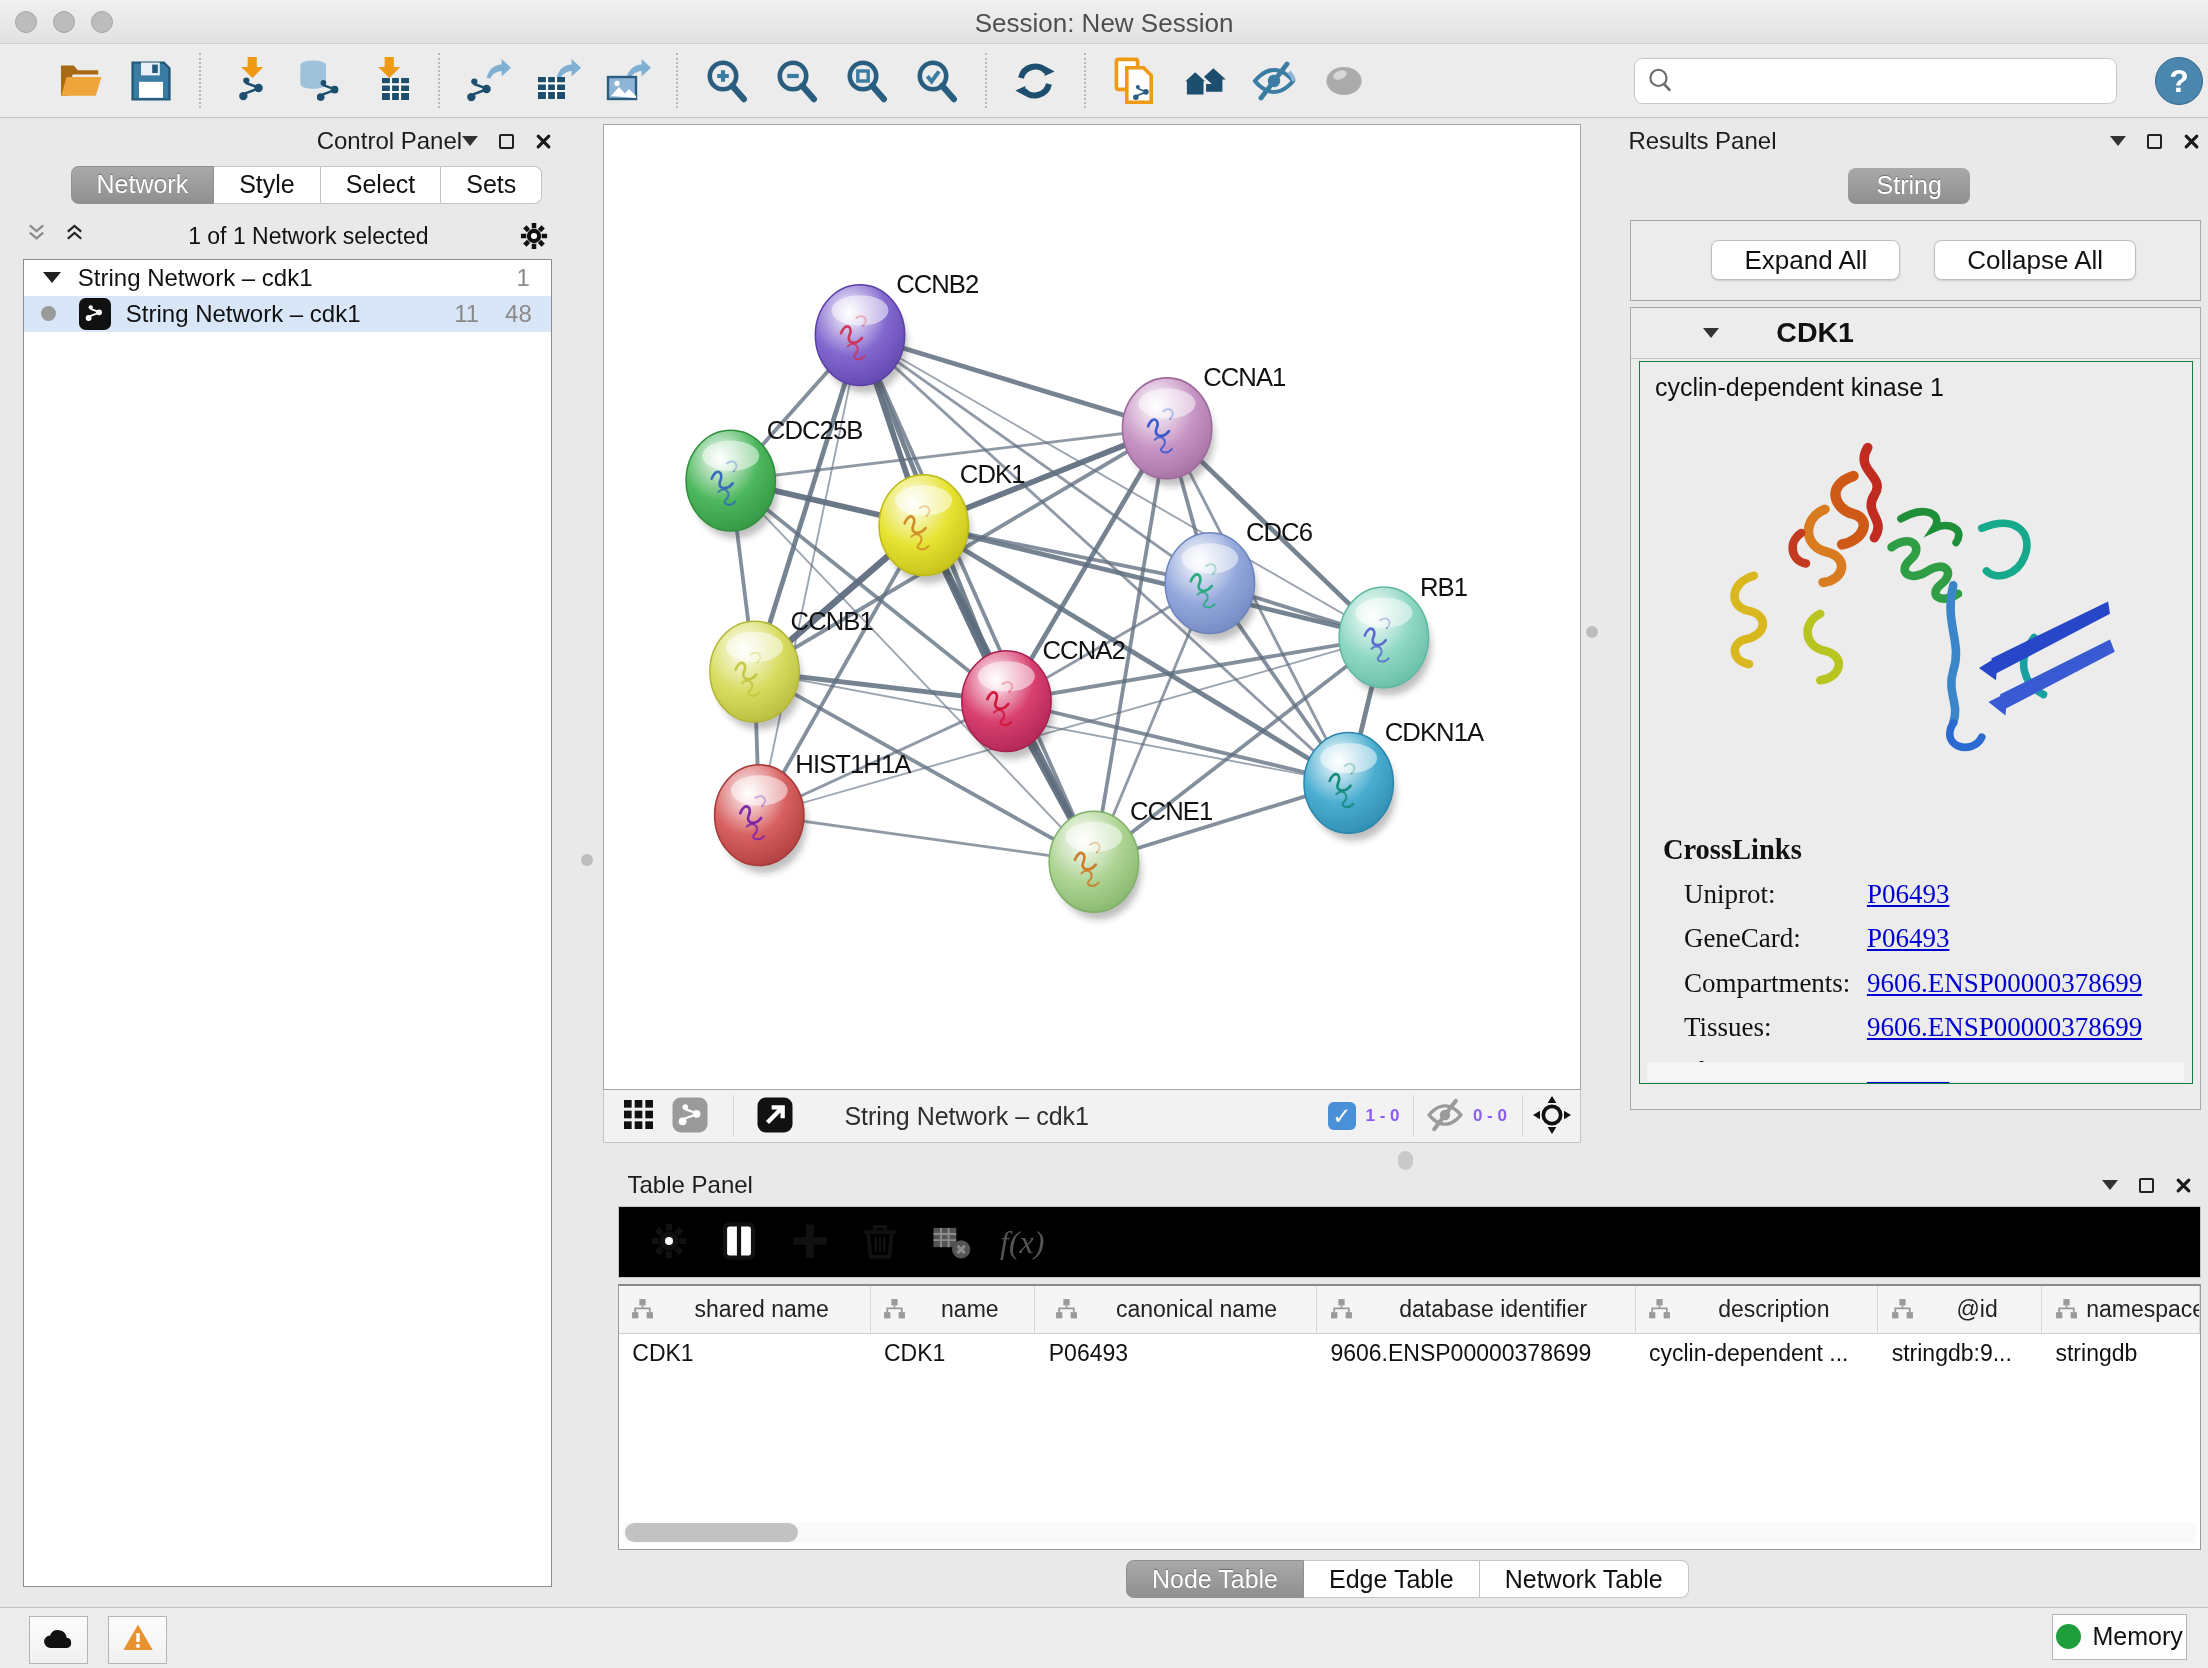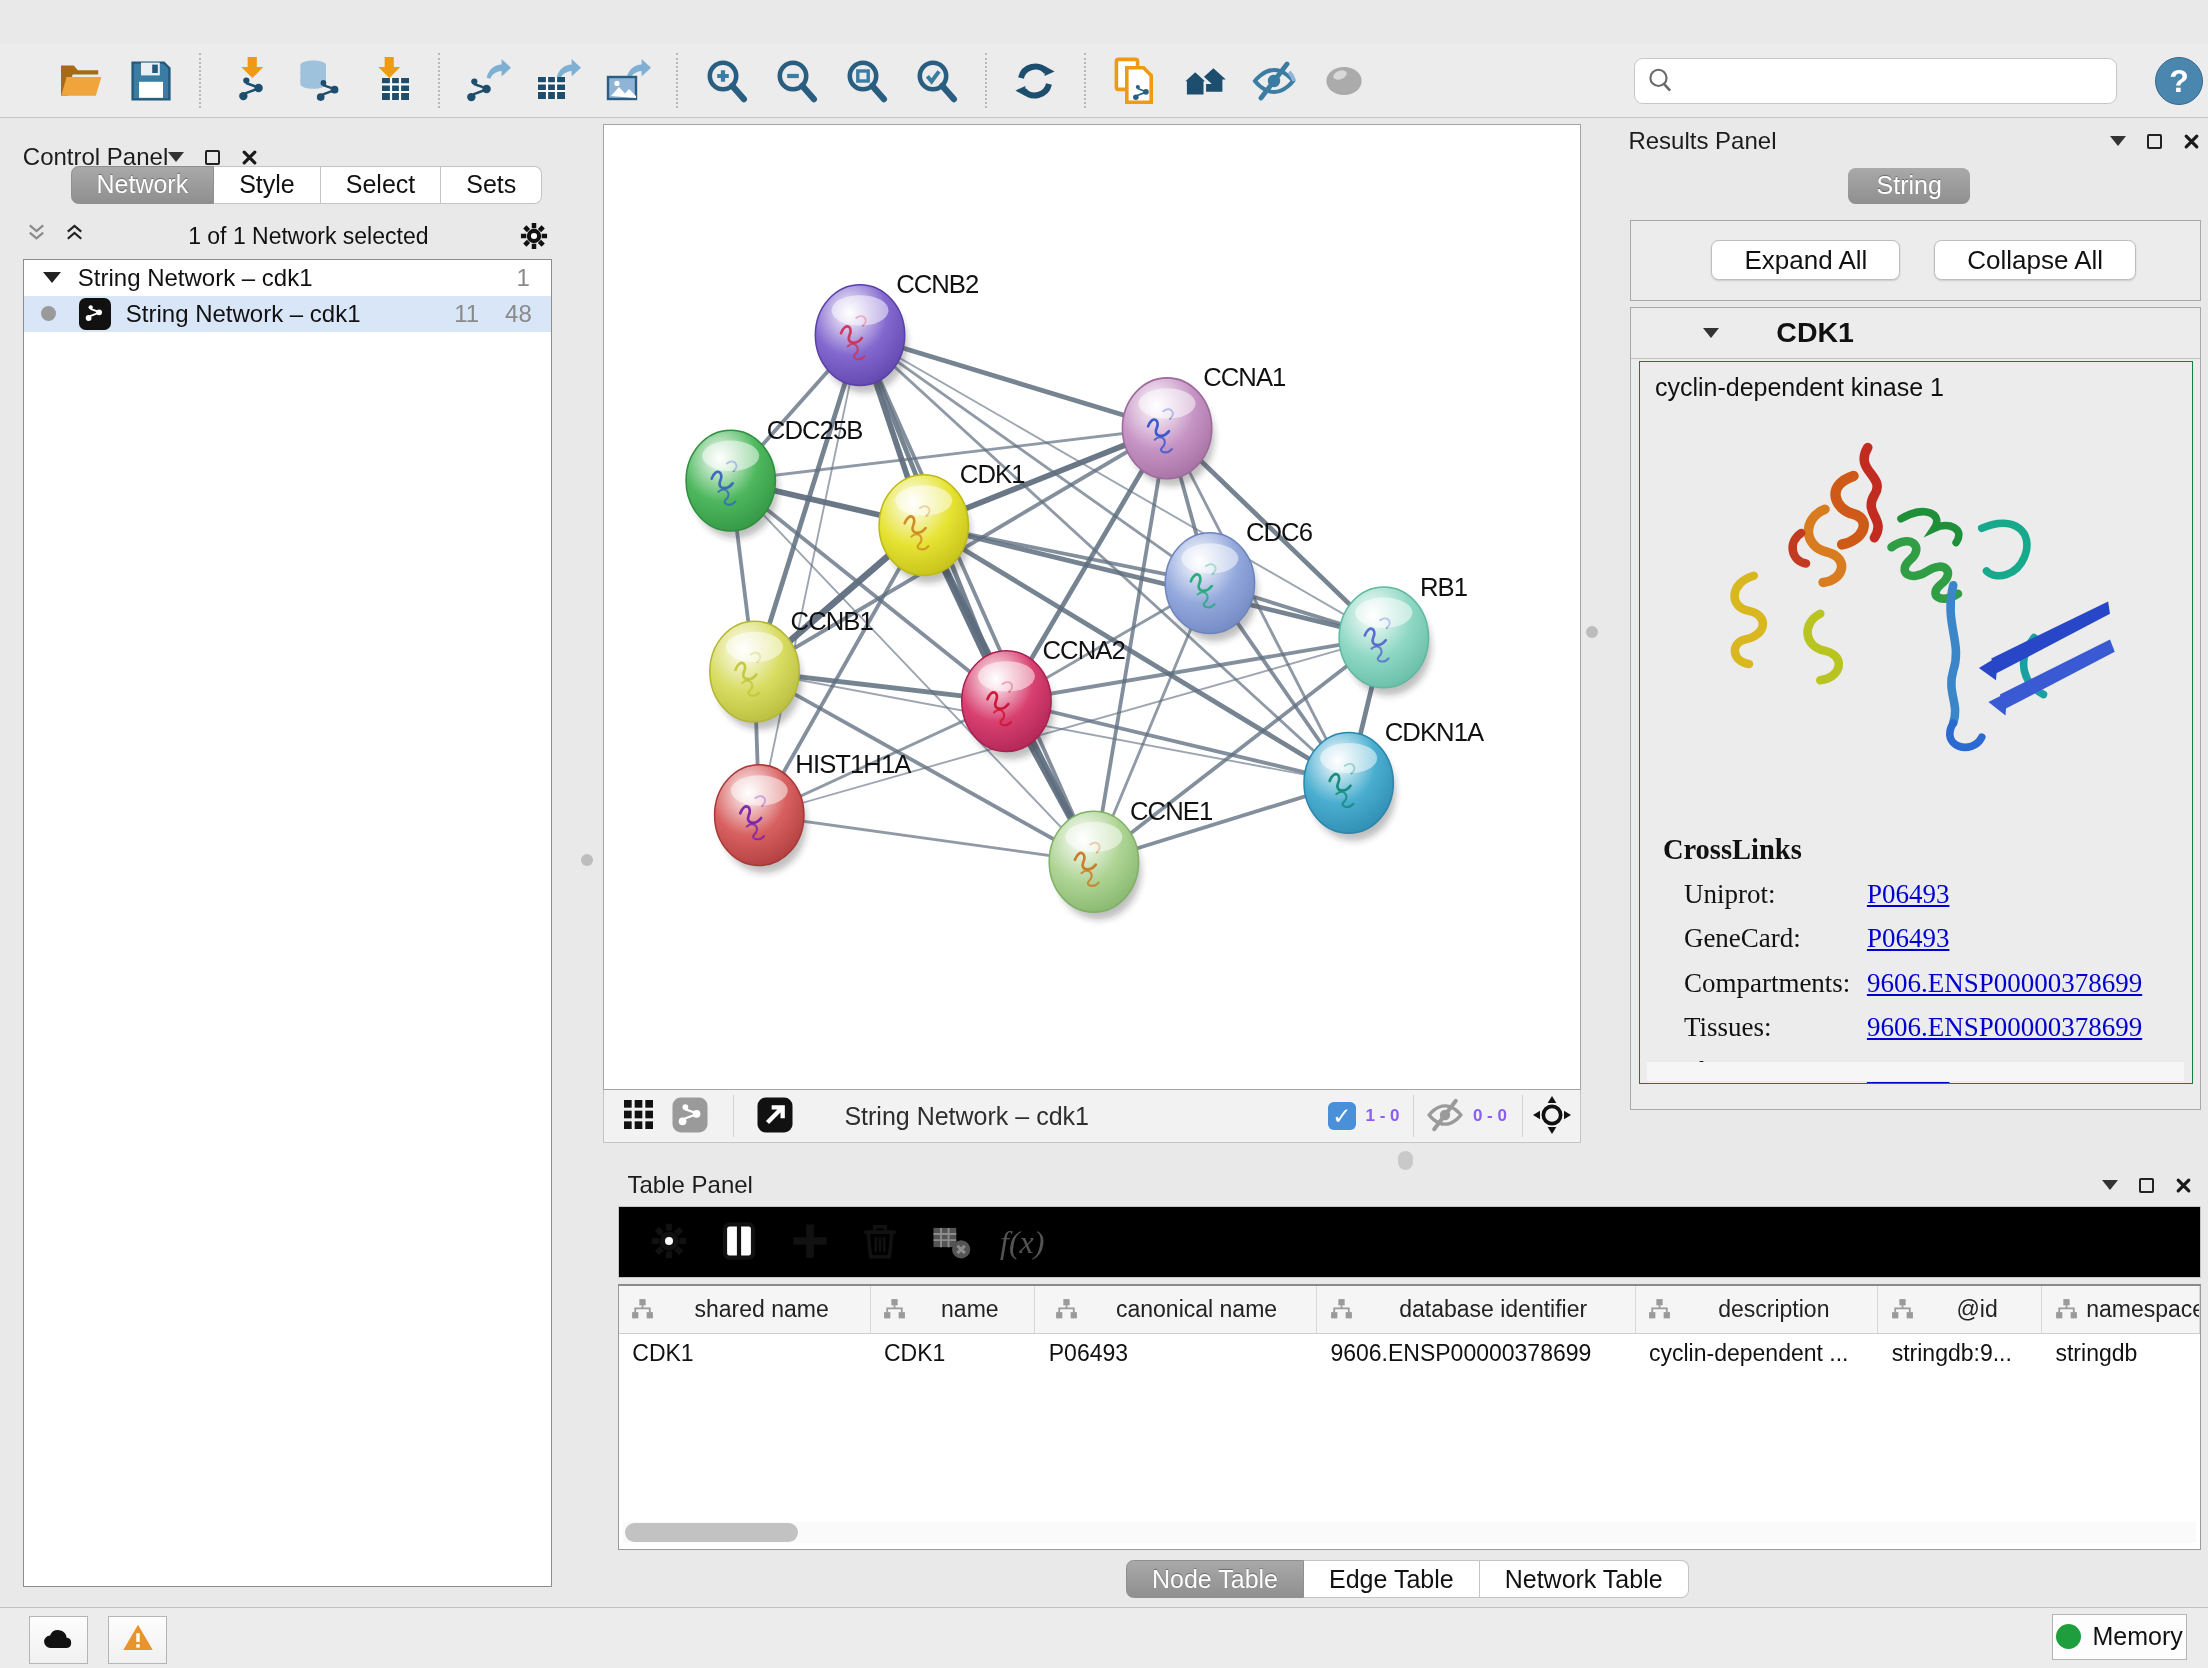--- a/index.html
+++ b/index.html
@@ -46,21 +46,21 @@
     font-size:25px; color:#111; display:flex; align-items:center; cursor:pointer; }
   .tab:first-child { border-left:1px solid #c4c4c4; border-radius:7.6px 0 0 7.6px; }
   .tab:last-child { border-radius:0 7.6px 7.6px 0; }
   .tab.active { background:linear-gradient(#a9a9a9,#8f8f8f); color:#fff; border-color:#8f8f8f;
     text-shadow:0 -1px 1px rgba(0,0,0,.35); }
 
   .main { position:absolute; left:0; top:118px; width:2208px; height:1489px; }
 
   
   .cpanel { position:absolute; left:9.5px; top:5.7px; width:554px; height:1480px; }
-  .cpanel-head { display:flex; justify-content:flex-start; align-items:center; padding:3.8px 11.4px 0 13.3px;margin-top:16px; }
+  .cpanel-head { display:flex; justify-content:flex-end; align-items:center; padding:3.8px 11.4px 0 13.3px; }
   .cp-tabs { position:absolute; left:61px; top:42px; }
   .cp-bar { position:absolute; left:13.3px; top:95px; width:529px; height:36px; display:flex; align-items:center; }
   .chev { width:38px; height:28.5px; cursor:pointer; }
   .chev svg { width:27px; height:23px; }
   .cp-status { flex:1; text-align:center; font-size:23px; color:#111; }
   .gear-btn { width:34px; height:34px; cursor:pointer; }
   .gear-btn svg { width:32px; height:32px; }
   .tree { position:absolute; left:13.3px; top:135px; width:529px; height:1328px; background:#fff;
     border:1.9px solid #8d8d8d; }
   .trow { display:flex; align-items:center; height:36px; font-size:24px; color:#111; cursor:pointer; }
@@ -144,20 +144,28 @@
   .membtn { position:absolute; right:21px; top:5.7px; width:135px; height:46px; background:#fdfdfd;
     border:1.9px solid #b5b5b5; display:flex; align-items:center; justify-content:center; gap:11.4px;
     font-size:25px; color:#111; cursor:pointer; }
   .memdot { width:25px; height:25px; border-radius:50%; }
 </style>
 </head>
 <body>
 
 <div class="win">
 
+  <div class="titlebar">
+    <div class="lights">
+      <span class="light"></span>
+      <span class="light"></span>
+      <span class="light"></span>
+    </div>
+    <div class="win-title">Session: New Session</div>
+  </div>
 
   <div class="toolbar">
     <div id="tb-groups">
         <button class="tbtn">
           <svg viewBox="0 0 24 24" xmlns="http://www.w3.org/2000/svg">
             <path d="M2 4.2h6.4l2 2.4H20.6v2.2H7.8L5.4 19.4H2z" fill="#a86a14"></path>
             <path d="M4.8 10h17.4l-2.8 9.4H2.1z" fill="#f0a43c"></path>
           </svg>
         </button>
         <button class="tbtn">

